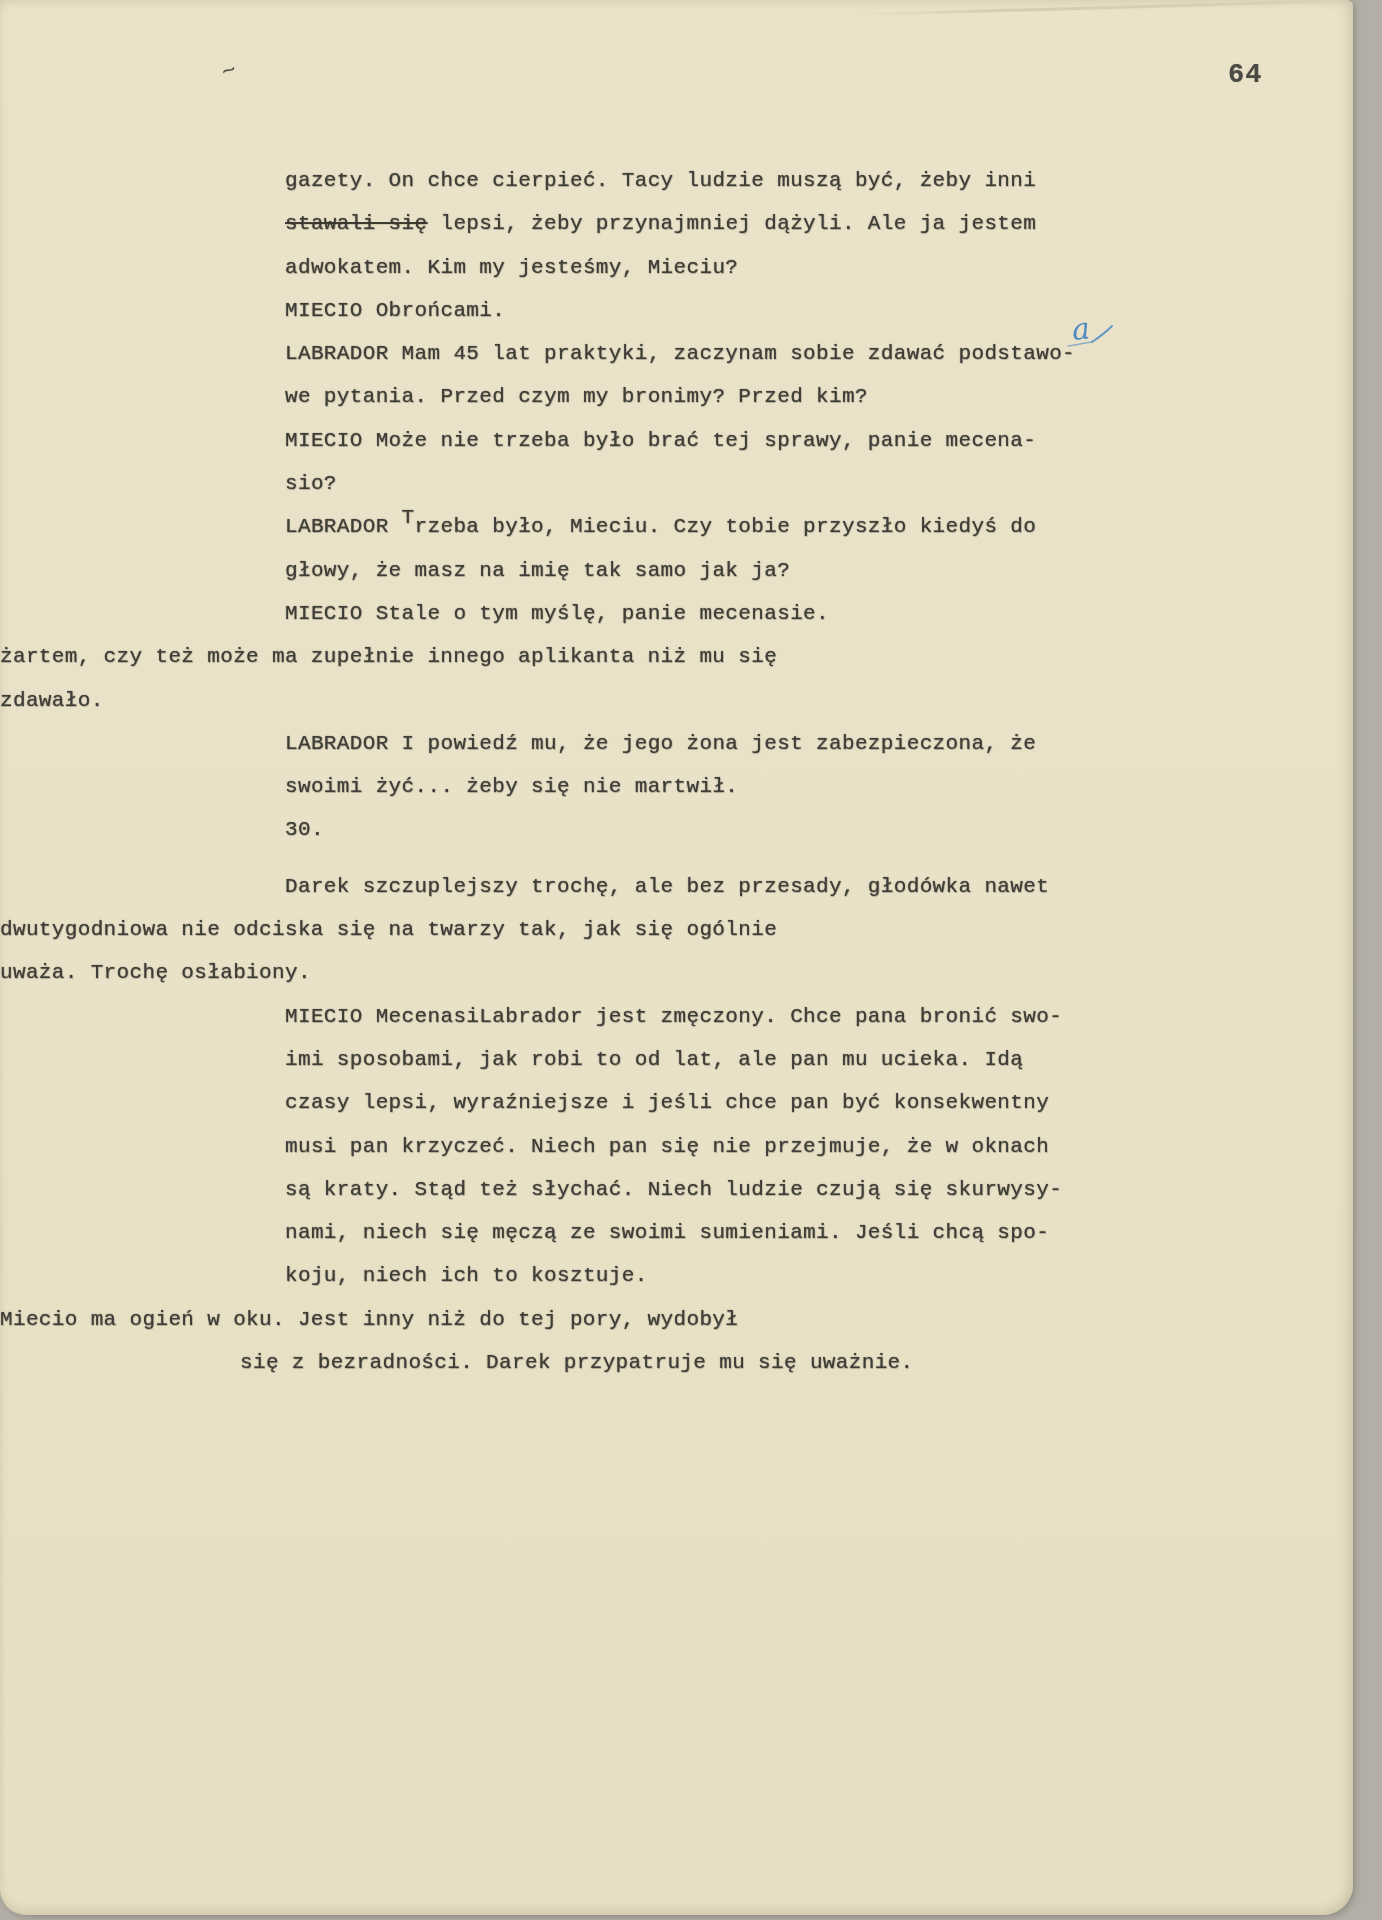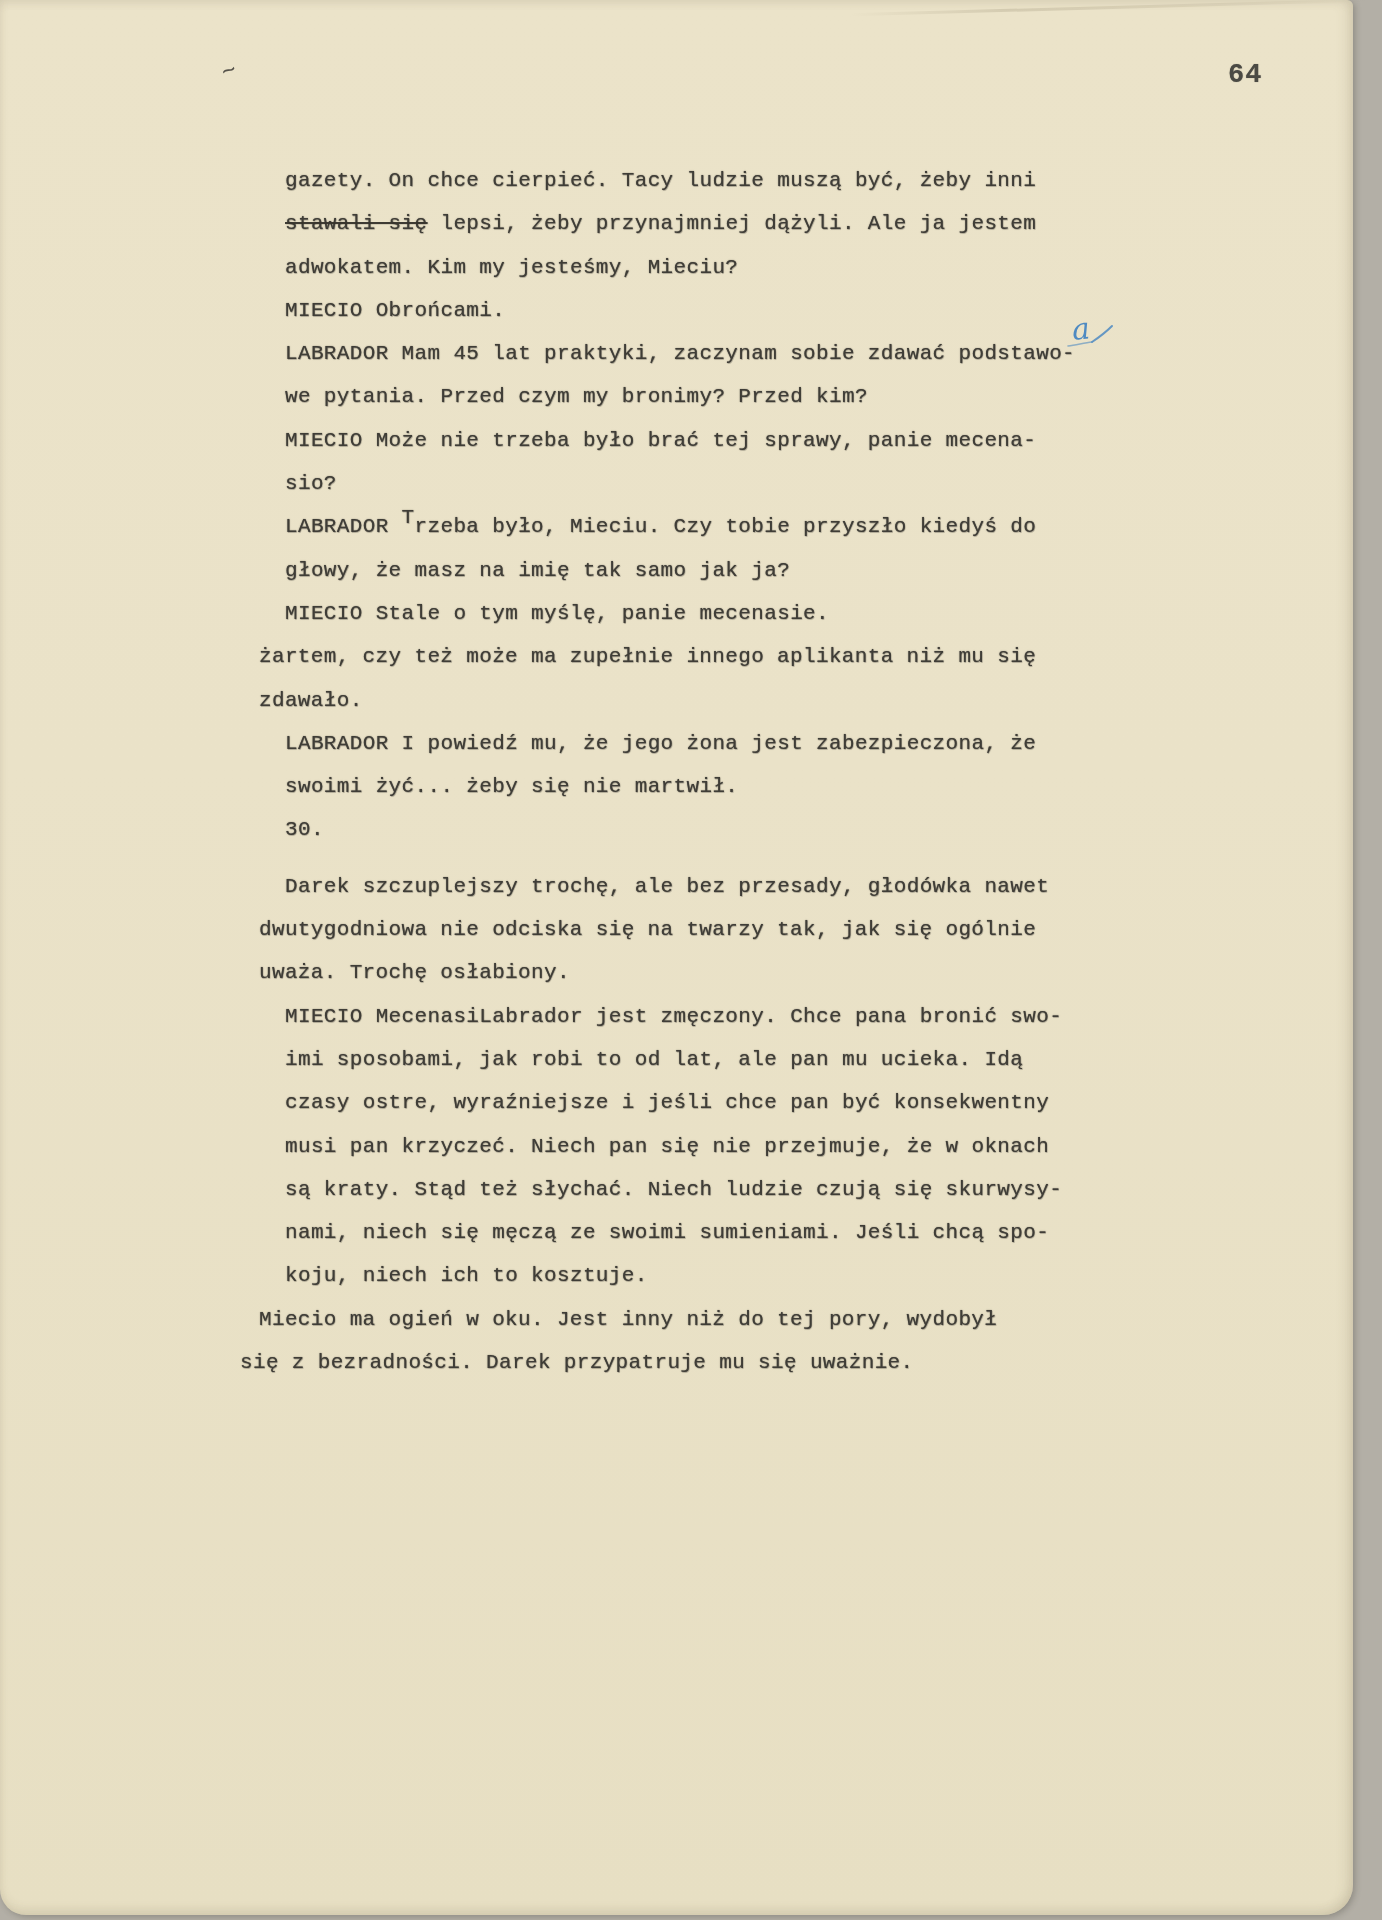--- a/index.html
+++ b/index.html
@@ -46,21 +46,21 @@
   }
   .text-block{
     position:absolute;left:0;top:159px;width:1160px;
     color:var(--ink);
     font-size:21px;
     letter-spacing:0.35px;
     text-shadow:0 0 1.2px rgba(55,52,45,0.75), 0.6px 0.6px 0 rgba(55,52,45,0.22);
   }
   .line{height:43.3px;line-height:43.3px;white-space:pre;}
   .indent-a{padding-left:285px;}
-  .indent-b{padding-left:259px;}
+  .indent-b{}
   .indent-c{padding-left:240px;}
   .gap-before{margin-top:13px;}
   .strike{
     text-decoration:line-through;
     text-decoration-thickness:2px;
     text-decoration-color:rgba(55,52,45,0.8);
   }
   .sup{position:relative;top:-9px;}
   .blue-note{
     position:absolute;left:1058px;top:312px;width:70px;height:50px;
@@ -99,21 +99,21 @@
       <div class="line indent-b"><span>żartem, czy też może ma zupełnie innego aplikanta niż mu się</span></div>
       <div class="line indent-b"><span>zdawało.</span></div>
       <div class="line indent-a"><span>LABRADOR I powiedź mu, że jego żona jest zabezpieczona, że</span></div>
       <div class="line indent-a"><span>swoimi żyć... żeby się nie martwił.</span></div>
       <div class="line indent-a"><span>30.</span></div>
       <div class="line indent-a gap-before"><span>Darek szczuplejszy trochę, ale bez przesady, głodówka nawet</span></div>
       <div class="line indent-b"><span>dwutygodniowa nie odciska się na twarzy tak, jak się ogólnie</span></div>
       <div class="line indent-b"><span>uważa. Trochę osłabiony.</span></div>
       <div class="line indent-a"><span>MIECIO MecenasiLabrador jest zmęczony. Chce pana bronić swo-</span></div>
       <div class="line indent-a"><span>imi sposobami, jak robi to od lat, ale pan mu ucieka. Idą</span></div>
-      <div class="line indent-a"><span>czasy ostre, wyraźniejsze i jeśli chce pan być konsekwentny</span></div>
+      <div class="line indent-a"><span>czasy lepsi, wyraźniejsze i jeśli chce pan być konsekwentny</span></div>
       <div class="line indent-a"><span>musi pan krzyczeć. Niech pan się nie przejmuje, że w oknach</span></div>
       <div class="line indent-a"><span>są kraty. Stąd też słychać. Niech ludzie czują się skurwysy-</span></div>
       <div class="line indent-a"><span>nami, niech się męczą ze swoimi sumieniami. Jeśli chcą spo-</span></div>
       <div class="line indent-a"><span>koju, niech ich to kosztuje.</span></div>
       <div class="line indent-b"><span>Miecio ma ogień w oku. Jest inny niż do tej pory, wydobył</span></div>
       <div class="line indent-c"><span>się z bezradności. Darek przypatruje mu się uważnie.</span></div>
     </div>
 
   <div class="blue-note">
     <svg width="70" height="50" viewBox="0 0 70 50">

